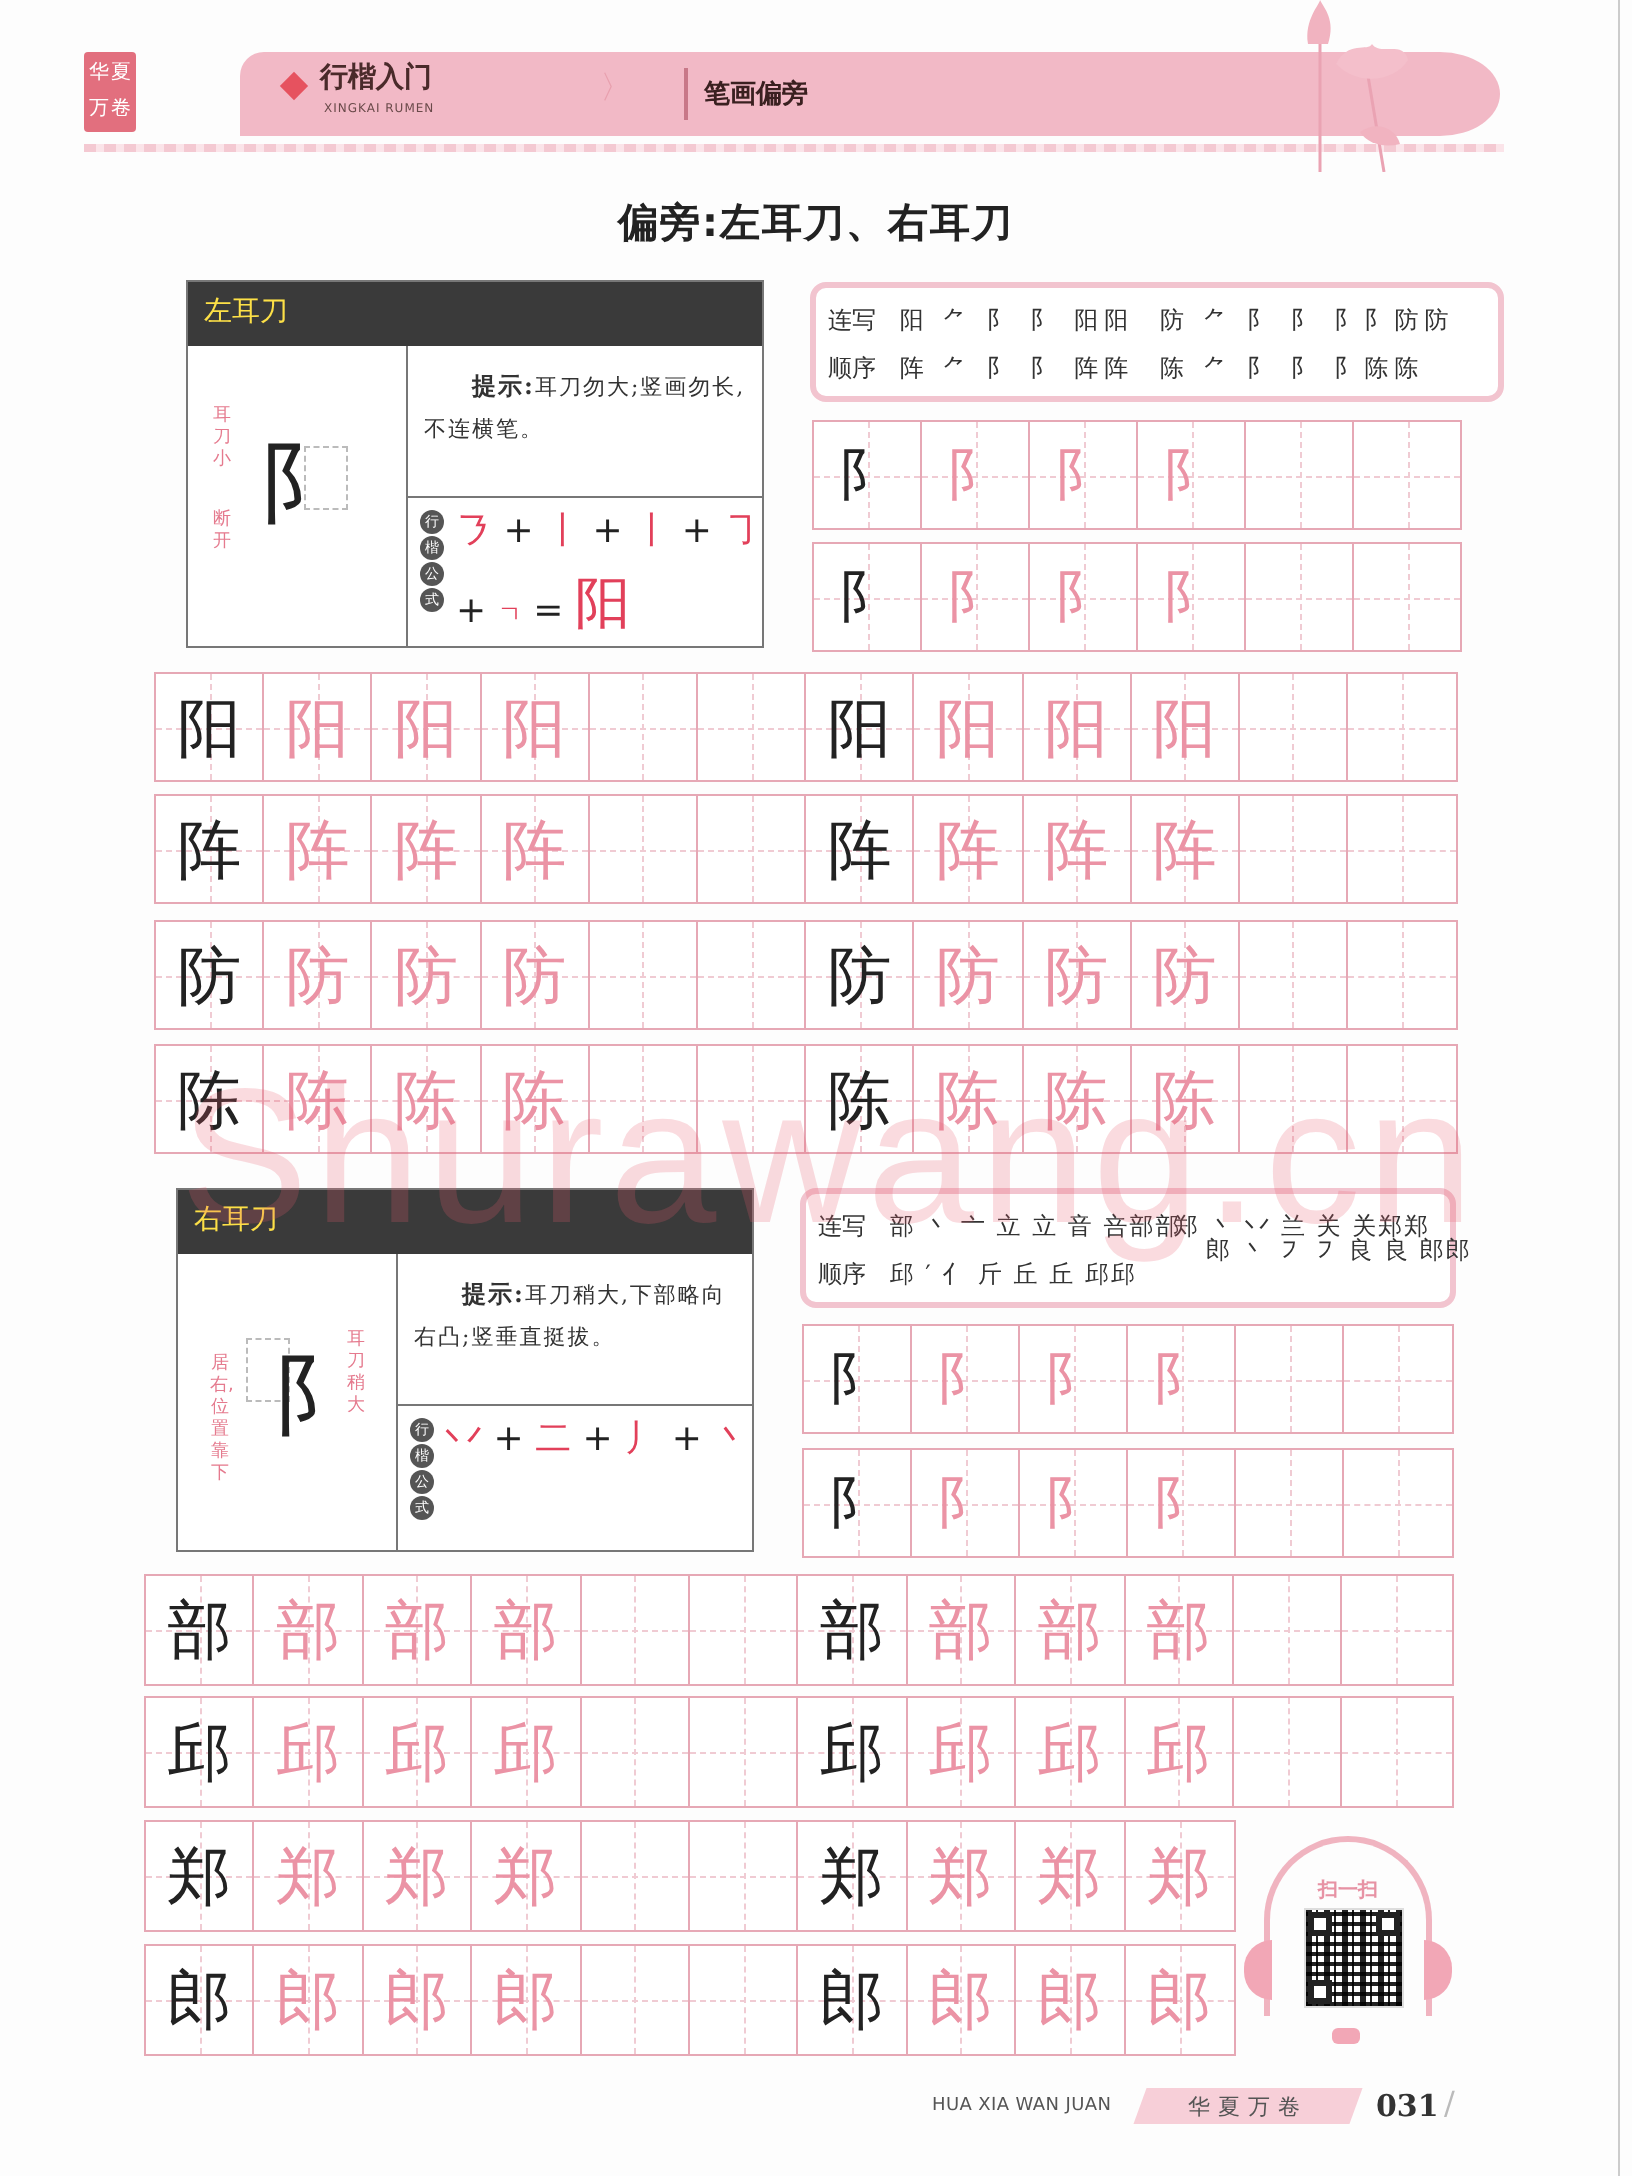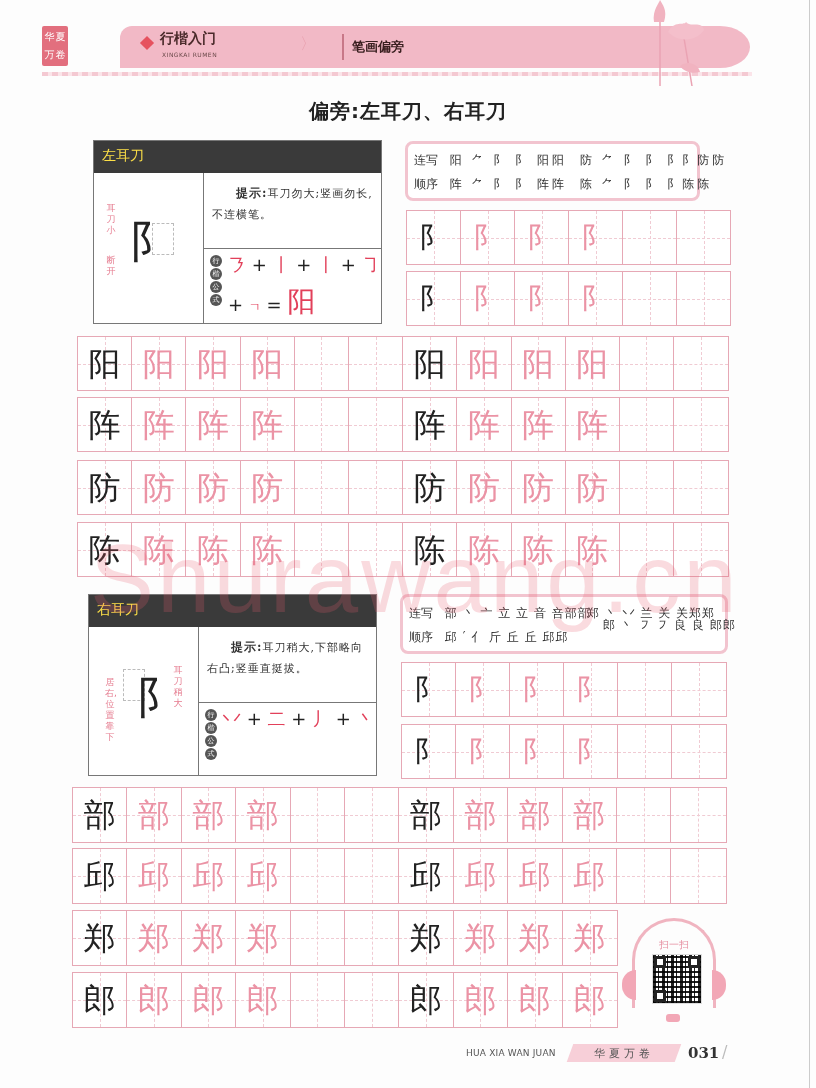--- a/index.html
+++ b/index.html
@@ -60,21 +60,21 @@
   .cell.small span { font-size: 28px; }
 
   .watermark { left: 90px; top: 524px; font-size: 96px; font-family:Liberation Sans, sans-serif; color: rgba(232,90,110,.22); letter-spacing: 3px; pointer-events:none; z-index:5; }
 
   
   .qr-wrap { left: 622px; top: 918px; width: 104px; height: 110px; }
   .qr-arc { position:absolute; left:10px; top:0; width:84px; height:90px; border:3px solid #f0b4c0; border-bottom:none; border-radius: 42px 42px 0 0; }
   .qr-ear-l, .qr-ear-r { position:absolute; top: 52px; width:14px; height:30px; background:#f2a7b6; }
   .qr-ear-l { left: 0; border-radius: 14px 0 0 14px; }
   .qr-ear-r { right: 0; border-radius: 0 14px 14px 0; }
-  .qr-label { position:absolute; left:0; width:104px; top: 20px; text-align:center; font-size:10px; color:#e792a4; font-family:"DejaVu Sans",sans-serif; }
+  .qr-label { position:absolute; left:0; width:104px; top: 20px; text-align:center; font-size:10px; color:#e792a4; font-family:"DejaVu Sans",sans-serif;font-weight:bold; }
   .qr-code { position:absolute; left: 30px; top: 36px; width: 50px; height: 50px; background:
     repeating-linear-gradient(90deg,#222 0 3px,#fff 3px 5px,#222 5px 6px,#fff 6px 9px),
     repeating-linear-gradient(0deg,#222 0 2px,#fff 2px 5px); background-blend-mode: multiply; border:1px solid #ddd; }
   .qr-finder { position:absolute; width:12px; height:12px; border:3px solid #222; background:#fff; }
   .qr-mic { position:absolute; left: 44px; top: 96px; width: 14px; height: 8px; background:#f2a7b6; border-radius:3px; }
 
   
   .footer-en { left: 466px; top: 1048px; font-size: 9px; color:#555; font-family:"DejaVu Sans",sans-serif; letter-spacing:.2px; }
   .footer-band { left: 570px; top: 1044px; width: 108px; height: 18px; background:#f7cfd8; transform: skewX(-20deg); }
   .footer-cn { left: 594px; top: 1046px; font-size: 11px; color:#555; letter-spacing: 4px; font-family:"DejaVu Sans",sans-serif; }
@@ -130,21 +130,21 @@
     </div>
     <div class="formula-line" style="top:4px;">
       <span class="r">㇋</span> <span>+</span> <span class="r">丨</span> <span>+</span> <span class="r">丨</span> <span>+</span> <span class="r">㇆</span>
     </div>
     <div class="formula-line" style="top:34px;">
       <span>+</span> <span class="r" style="font-size:12px">ㄱ</span> <span>=</span> <span class="r" style="font-size:28px">阳</span>
     </div>
   </div>
 </div>
 
-<div class="abs order-box" style="left:405px;top:141px;width:295px;height:60px;">
+<div class="abs order-box" style="left:405px;top:141px;width:347px;height:60px;">
   <div class="order-row" style="top:8px;">
     <span class="lbl">连写</span>
     <span class="seq">阳 ⺈ 阝 阝 阳阳</span>
   </div>
   <div class="order-row" style="top:8px;left:172px;">
     <span class="seq">防 ⺈ 阝 阝 阝阝防防</span>
   </div>
   <div class="order-row" style="top:32px;">
     <span class="lbl">顺序</span>
     <span class="seq">阵 ⺈ 阝 阝 阵阵</span>

